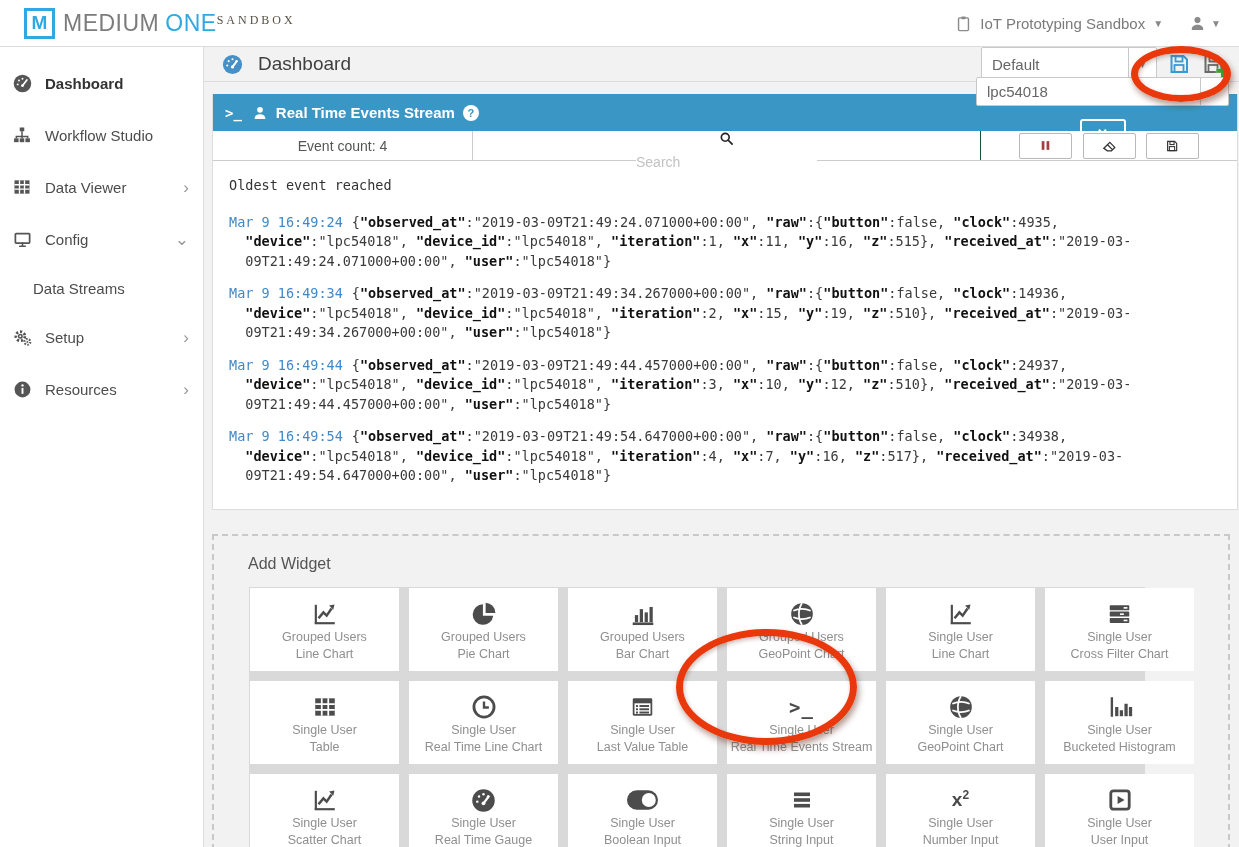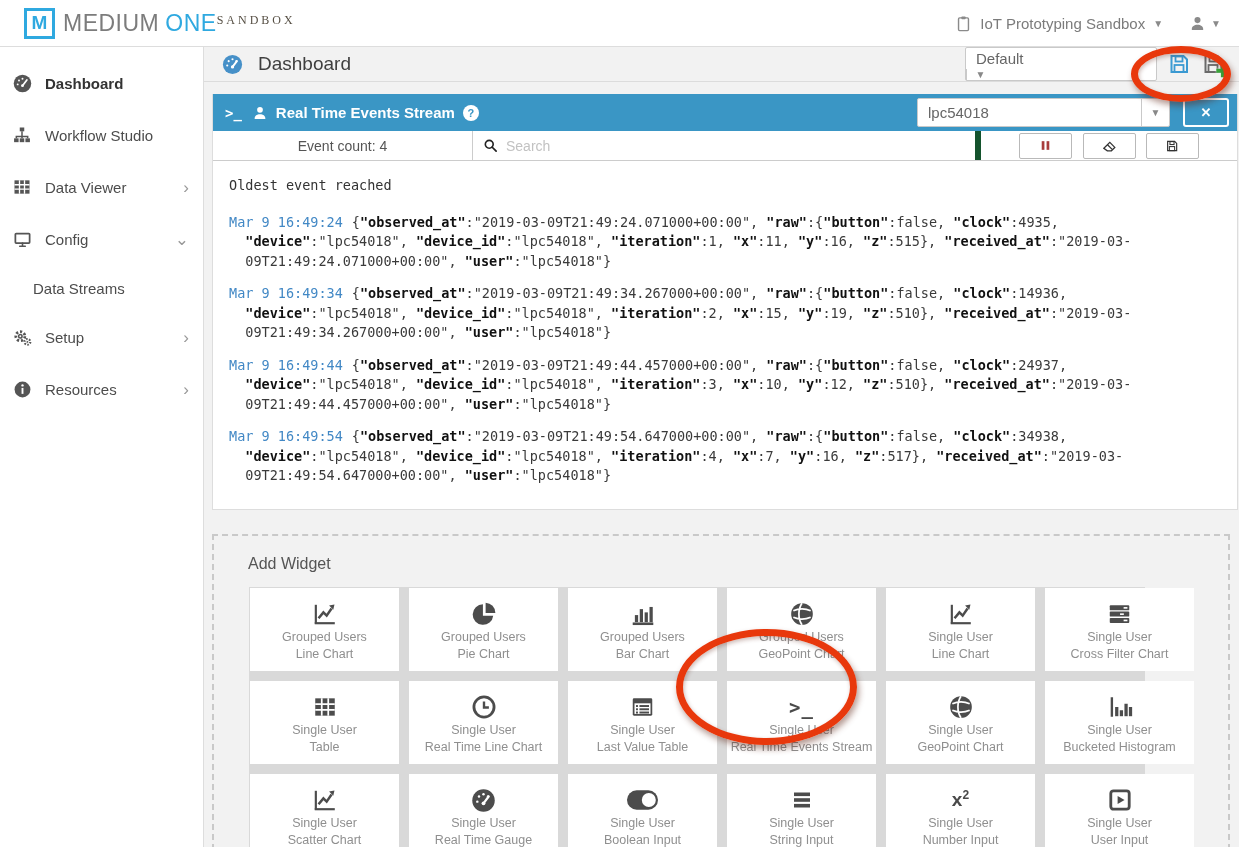--- a/index.html
+++ b/index.html
@@ -34,38 +34,38 @@
 
   .main { flex:1; background:#f2f2f2; display:flex; flex-direction:column; }
 
   
   .pagehdr { height:53px; border-bottom:1px solid #dcdcdc; display:flex; align-items:center; justify-content:space-between; padding:0 14px 0 17px; }
   .pagetitle { display:flex; align-items:center; gap:14px; font-size:19px; color:#3f3f3f; }
   .presetwrap { display:flex; align-items:center; gap:10px; }
   .selectbox { background:#fff; border:1px solid #c9c9c9; border-radius:2px; display:flex; align-items:stretch; }
   .selectbox .val { padding:0 10px; display:flex; align-items:center; color:#666; flex:1; font-size:15px; }
   .selectbox .caretbtn { width:28px; border-left:1px solid #c9c9c9; display:flex; align-items:center; justify-content:center; color:#888; font-size:10px; cursor:pointer; }
-  .preset { width:192px; height:34px;flex-direction:column; }
+  .preset { width:176px; height:34px; }
   .iconbtn { background:none; border:none; cursor:pointer; display:flex; align-items:center; }
   .saveplus { position:relative; }
   .saveplus .plus { position:absolute; right:-5px; bottom:-4px; color:#3aa43a; font-weight:bold; font-size:17px; line-height:1; text-shadow:0 0 2px #fff; }
 
   
   .widget { margin:12px 1px 0 8px; background:#fff; border:1px solid #ddd; border-top:none; }
   .whdr { height:37px; background:#3a96c5; display:flex; align-items:center; padding:0 8px 0 12px; color:#fff; }
   .wterm { font-family:"DejaVu Sans Mono", monospace; font-weight:bold; font-size:14px; margin-right:10px; }
   .wtitle { font-weight:bold; font-size:15px; margin:0 8px; }
   .whelp { width:16px; height:16px; border-radius:50%; background:#fff; color:#3a96c5; font-size:11px; font-weight:bold; display:flex; align-items:center; justify-content:center; }
-  .whdr-right { margin-left:auto; display:flex; align-items:center; gap:13px; }
+  .whdr-right { margin-left:auto; display:flex; align-items:center; gap:13px;flex-direction:column; }
   .devsel { width:253px; height:29px; }
   .xbtn { width:46px; height:29px; border:2px solid #fff; border-radius:3px; background:transparent; color:#fff; font-weight:bold; font-size:13px; cursor:pointer; }
 
   .wtools { height:30px; background:#fff; border-bottom:1px solid #ccc; display:flex; align-items:stretch; }
   .evcount { width:260px; border-right:1px solid #ccc; display:flex; align-items:center; justify-content:center; font-size:14px; color:#555; }
-  .searchbox { width:508px; border-right:6px solid #14532d; display:flex; align-items:center; padding:0 10px; gap:8px; }
+  .searchbox { width:508px; border-right:1px solid #14532d; display:flex; align-items:center; padding:0 10px; gap:8px;flex-direction:column; }
   .searchbox input { border:none; outline:none; flex:1; font-size:14px; color:#555; font-family:"Liberation Sans",sans-serif; }
   .searchbox input::placeholder { color:#c2c2c2; }
   .toolbtns { flex:1; display:flex; align-items:center; justify-content:space-evenly; padding:0 28px; }
   .tbtn { width:53px; height:26px; background:#fff; border:1px solid #b9b9b9; border-radius:2px; display:flex; align-items:center; justify-content:center; cursor:pointer; }
 
   .wbody { min-height:303px; padding:15px 18px 10px 16px; font-family:"DejaVu Sans Mono", monospace; font-size:13.5px; line-height:19.5px; color:#3a3a3a; }
   .status { margin-bottom:17px; color:#333; }
   .event { padding-left:2ch; text-indent:-2ch; margin-bottom:13px; }
   .event .t { color:#4288c5; margin-right:9px; }
   .event strong { color:#111; }

